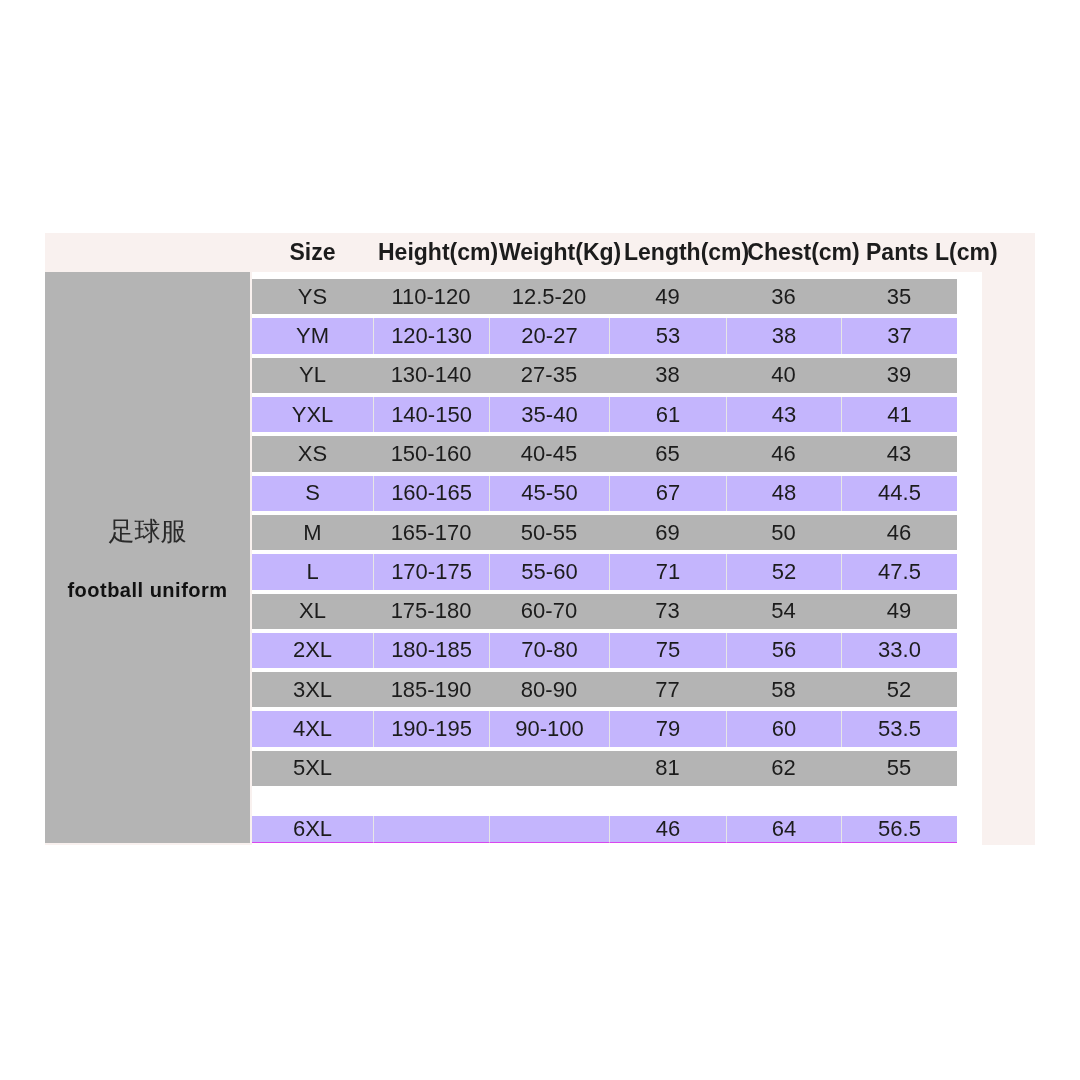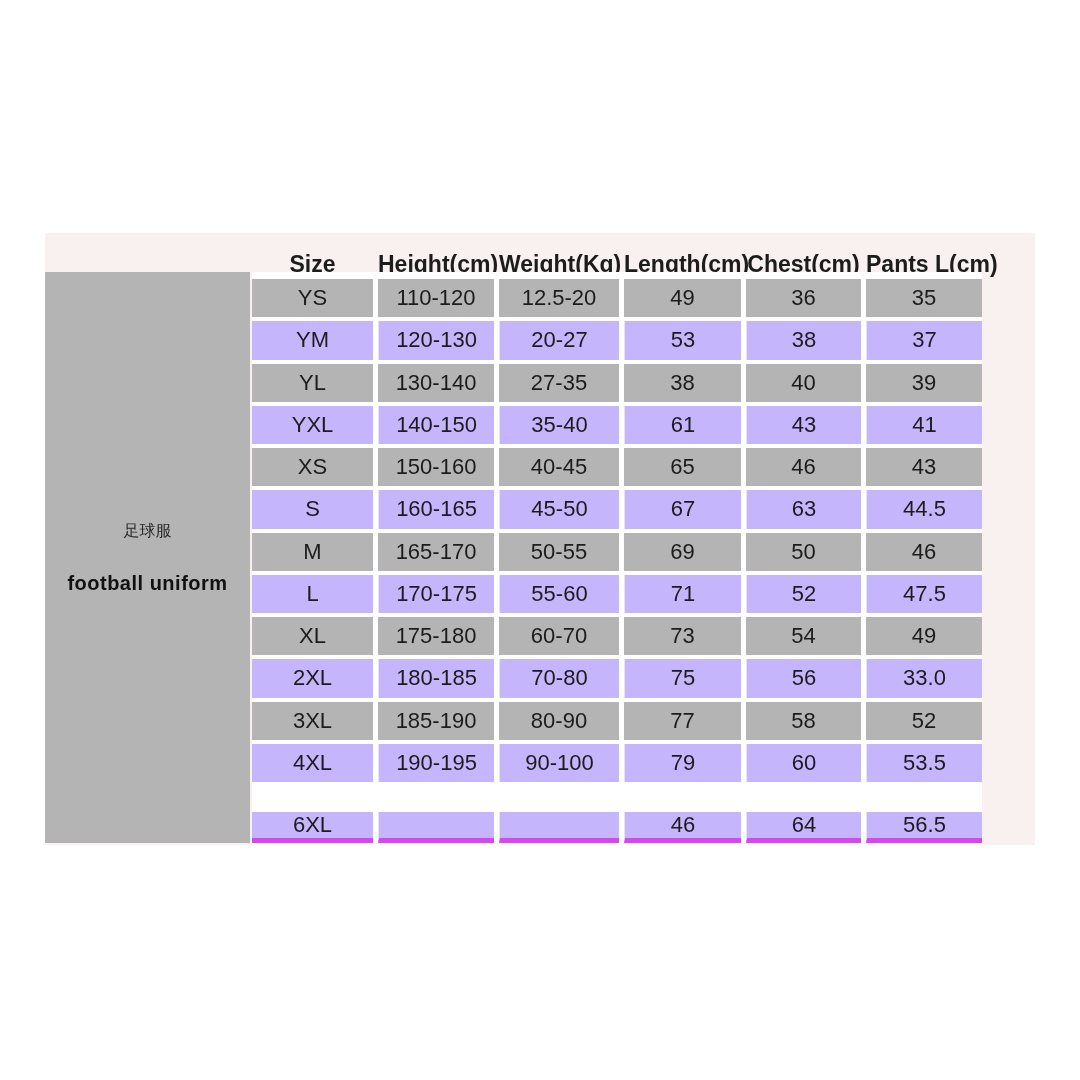--- a/index.html
+++ b/index.html
@@ -14,21 +14,21 @@
   .panel {
     position: absolute;
     left: 45px; top: 233px;
     width: 990px; height: 612px;
     background: #f9f1ef;
   }
 
   
   .header-row {
     position: absolute;
-    left: 0; top: 12px;
+    left: 0; top: 0;
     width: 100%; height: 39px;
     display: grid;
     grid-template-columns: 202px 121px 116px 120px 117px 115px 116px;
     column-gap: 5px;
     align-items: center;
   }
   .hcell {
     text-align: center;
     font-weight: bold;
     font-size: 23px;
@@ -42,51 +42,50 @@
     position: absolute;
     left: 0; top: 39px;
     width: 205px; height: 571px;
     background: #b4b4b4;
     display: flex;
     flex-direction: column;
     align-items: center;
     justify-content: center;
     gap: 30px;
   }
-  .product-cn { font-size: 16px; color: #2a2a2a; }
+  .product-cn { font-size: 26px; color: #2a2a2a; }
   .product-en { font-size: 20px; font-weight: bold; color: #111; letter-spacing: 0.5px; }
 
   
   .grid {
     position: absolute;
     left: 207px; top: 39px;
     width: 730px; height: 573px;
     background: #ffffff;
     display: flex;
     flex-direction: column;
     padding-top: 5px;
   }
   .row {
     flex: 1;
     display: grid;
     grid-template-columns: 121px 116px 120px 117px 115px 116px;
-    column-gap: 5px;
     padding: 2px 0;
   }
   .cell {
     display: flex;
     align-items: center;
     justify-content: center;
     font-size: 22px;
     white-space: nowrap;
   }
   .row.shaded .cell { background: #b4b4b4; }
   .row.plain  .cell { background: #c4b5fd; border-left: 1px solid #e6e6e6; }
   .row.plain  .cell:first-child { border-left: none; }
-  .row:last-child .cell { border-bottom: 5px solid #d946ef; margin-top: 26px; }
+  .row:last-child .cell { border-bottom: 1px solid #d946ef; margin-top: 26px; }
 </style>
 </head>
 <body>
 
 <div class="panel">
 
   <div class="header-row">
     <div class="header-spacer"></div>
     <div class="hcell">Size</div>
     <div class="hcell">Height(cm)</div>
@@ -146,21 +145,21 @@
       <div class="cell">65</div>
       <div class="cell">46</div>
       <div class="cell">43</div>
     </div>
 
     <div class="row plain">
       <div class="cell">S</div>
       <div class="cell">160-165</div>
       <div class="cell">45-50</div>
       <div class="cell">67</div>
-      <div class="cell">63</div>
+      <div class="cell">48</div>
       <div class="cell">44.5</div>
     </div>
 
     <div class="row shaded">
       <div class="cell">M</div>
       <div class="cell">165-170</div>
       <div class="cell">50-55</div>
       <div class="cell">69</div>
       <div class="cell">50</div>
       <div class="cell">46</div>
@@ -204,20 +203,28 @@
 
     <div class="row plain">
       <div class="cell">4XL</div>
       <div class="cell">190-195</div>
       <div class="cell">90-100</div>
       <div class="cell">79</div>
       <div class="cell">60</div>
       <div class="cell">53.5</div>
     </div>
 
+    <div class="row shaded">
+      <div class="cell">5XL</div>
+      <div class="cell"></div>
+      <div class="cell"></div>
+      <div class="cell">81</div>
+      <div class="cell">62</div>
+      <div class="cell">55</div>
+    </div>
 
     <div class="row plain">
       <div class="cell">6XL</div>
       <div class="cell"></div>
       <div class="cell"></div>
       <div class="cell">46</div>
       <div class="cell">64</div>
       <div class="cell">56.5</div>
     </div>
 

